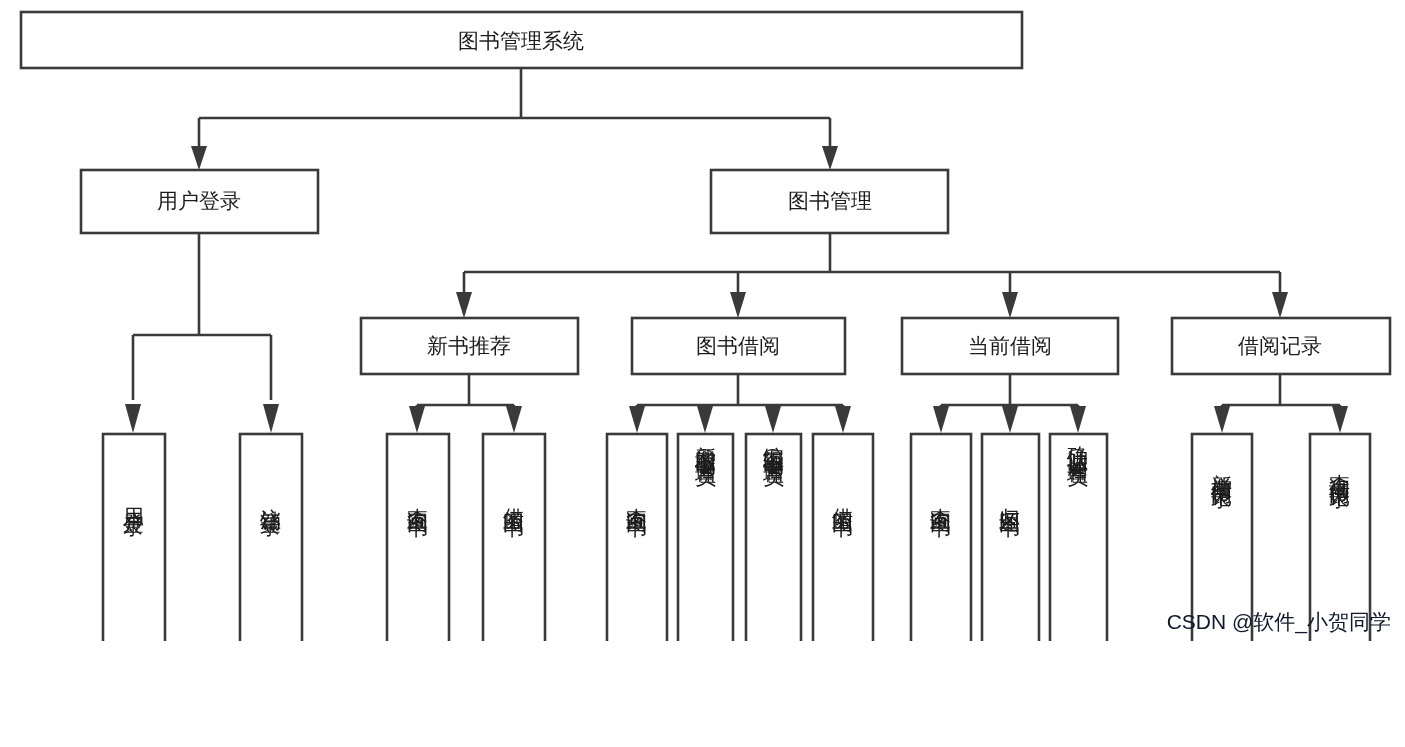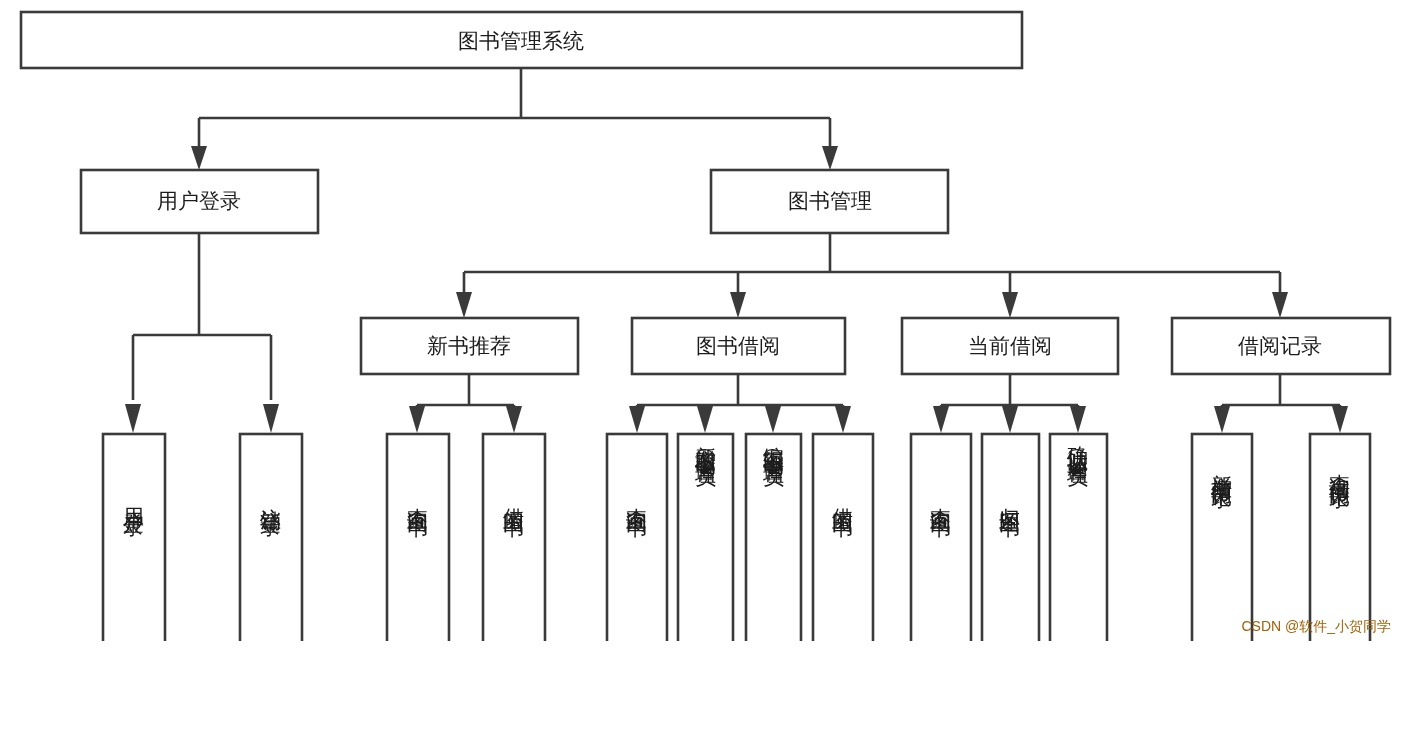--- a/index.html
+++ b/index.html
@@ -52,22 +52,22 @@
     fill: #1c1c1c;
     text-anchor: middle;
     writing-mode: vertical-rl;
     letter-spacing: 3px;
   }
   .watermark {
     position: absolute;
     right: 14px;
     bottom: 5px;
     font-family: "Liberation Sans", "DejaVu Sans", sans-serif;
-    font-size: 14px;
-    color: #a16207;
+    font-size: 21px;
+    color: #0f172a;
     white-space: nowrap;
     pointer-events: none;
   }
 </style>
 </head>
 <body>
 
 <div id="diagram-root">
 
   <svg id="tree-svg" viewBox="0 0 1405 747" xmlns="http://www.w3.org/2000/svg">

